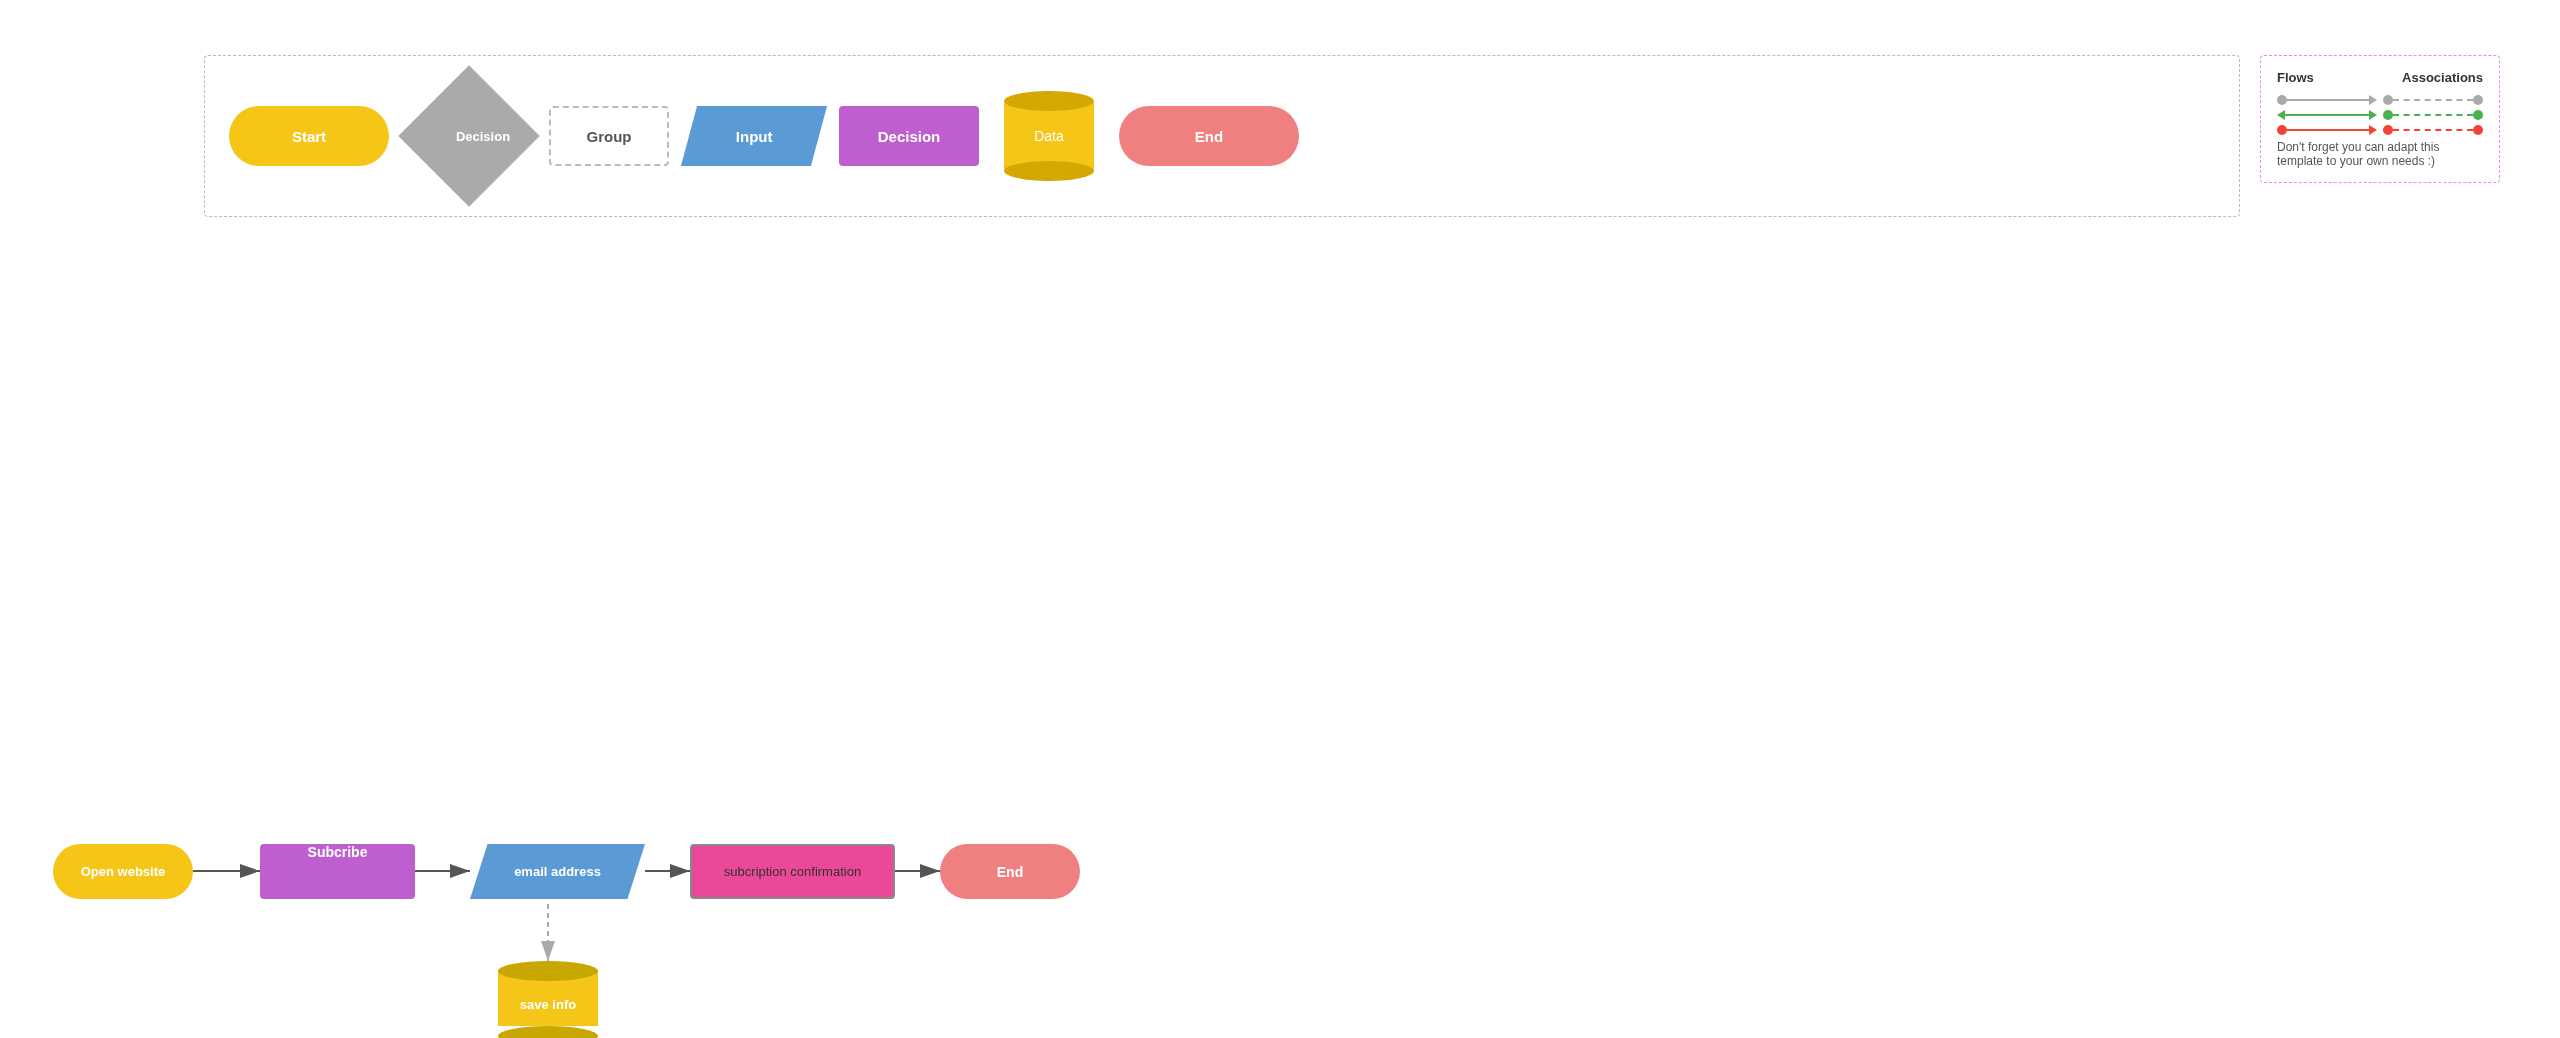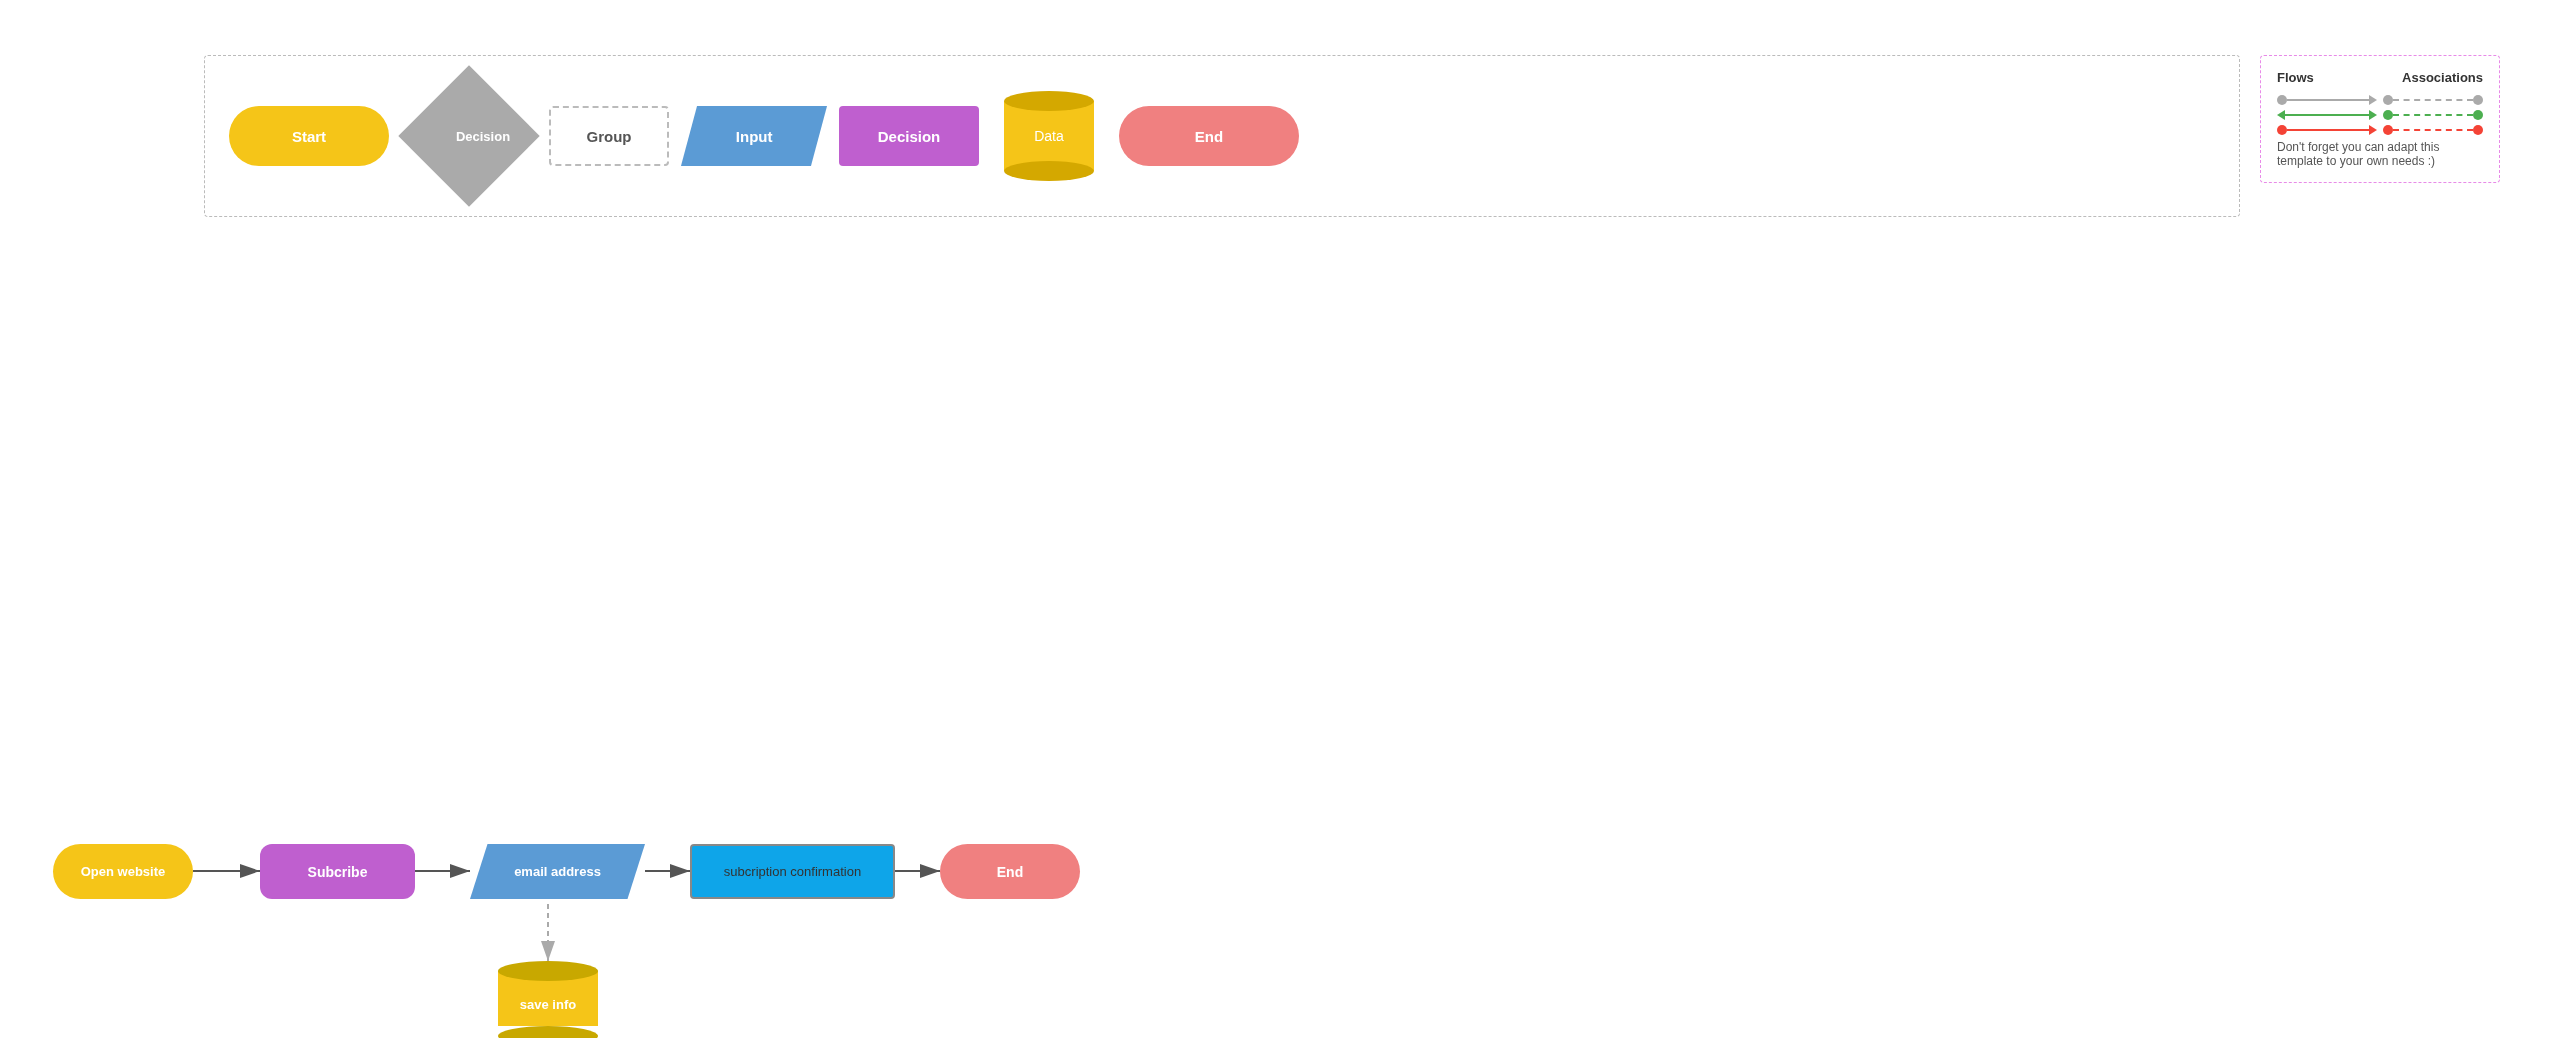--- a/index.html
+++ b/index.html
@@ -305,29 +305,29 @@
       <marker id="arrowhead-gray" markerWidth="10" markerHeight="7" refX="10" refY="3.5" orient="auto">
         <polygon points="0 0, 10 3.5, 0 7" fill="#aaa"></polygon>
       </marker>
     </defs>
   </svg>
 
   <div style="position:absolute;left:53px;top:448px;width:140px;height:55px;background:#f5c518;border-radius:30px;display:flex;align-items:center;justify-content:center;color:#fff;font-weight:bold;font-size:13px;">
     <span>Open website</span>
   </div>
 
-  <div style="position:absolute;left:260px;top:448px;width:155px;height:55px;background:#bf5fcf;border-radius:12px;display:flex;align-items:center;justify-content:center;color:#fff;font-weight:bold;font-size:14px;">
+  <div style="position:absolute;left:260px;top:448px;width:155px;height:55px;background:#bf5fcf;border-radius:4px;display:flex;align-items:flex-start;justify-content:center;color:#fff;font-weight:bold;font-size:14px;">
     <span>Subcribe</span>
   </div>
 
   <div style="position:absolute;left:470px;top:448px;width:175px;height:55px;background:#5b9bd5;clip-path:polygon(10% 0%,100% 0%,90% 100%,0% 100%);display:flex;align-items:center;justify-content:center;color:#fff;font-weight:bold;font-size:13px;">
     <span>email address</span>
   </div>
 
-  <div style="position:absolute;left:690px;top:448px;width:205px;height:55px;background:#0ea5e9;border:2px solid #888;border-radius:4px;display:flex;align-items:center;justify-content:center;color:#333;font-size:13px;text-align:center;padding:0 8px;">
+  <div style="position:absolute;left:690px;top:448px;width:205px;height:55px;background:#ec4899;border:2px solid #888;border-radius:4px;display:flex;align-items:center;justify-content:center;color:#333;font-size:13px;text-align:center;padding:0 8px;">
     <span>subcription confirmation</span>
   </div>
 
   <div style="position:absolute;left:940px;top:448px;width:140px;height:55px;background:#f08080;border-radius:30px;display:flex;align-items:center;justify-content:center;color:#fff;font-weight:bold;font-size:14px;">
     <span>End</span>
   </div>
 
   <div style="position:absolute;left:498px;top:565px;width:100px;height:85px;">
     <div style="position:absolute;top:0;left:0;width:100px;height:20px;background:#c8a800;border-radius:50%;z-index:2;"></div>
     <div style="position:absolute;top:10px;left:0;width:100px;height:55px;background:#f5c518;z-index:1;"></div>

